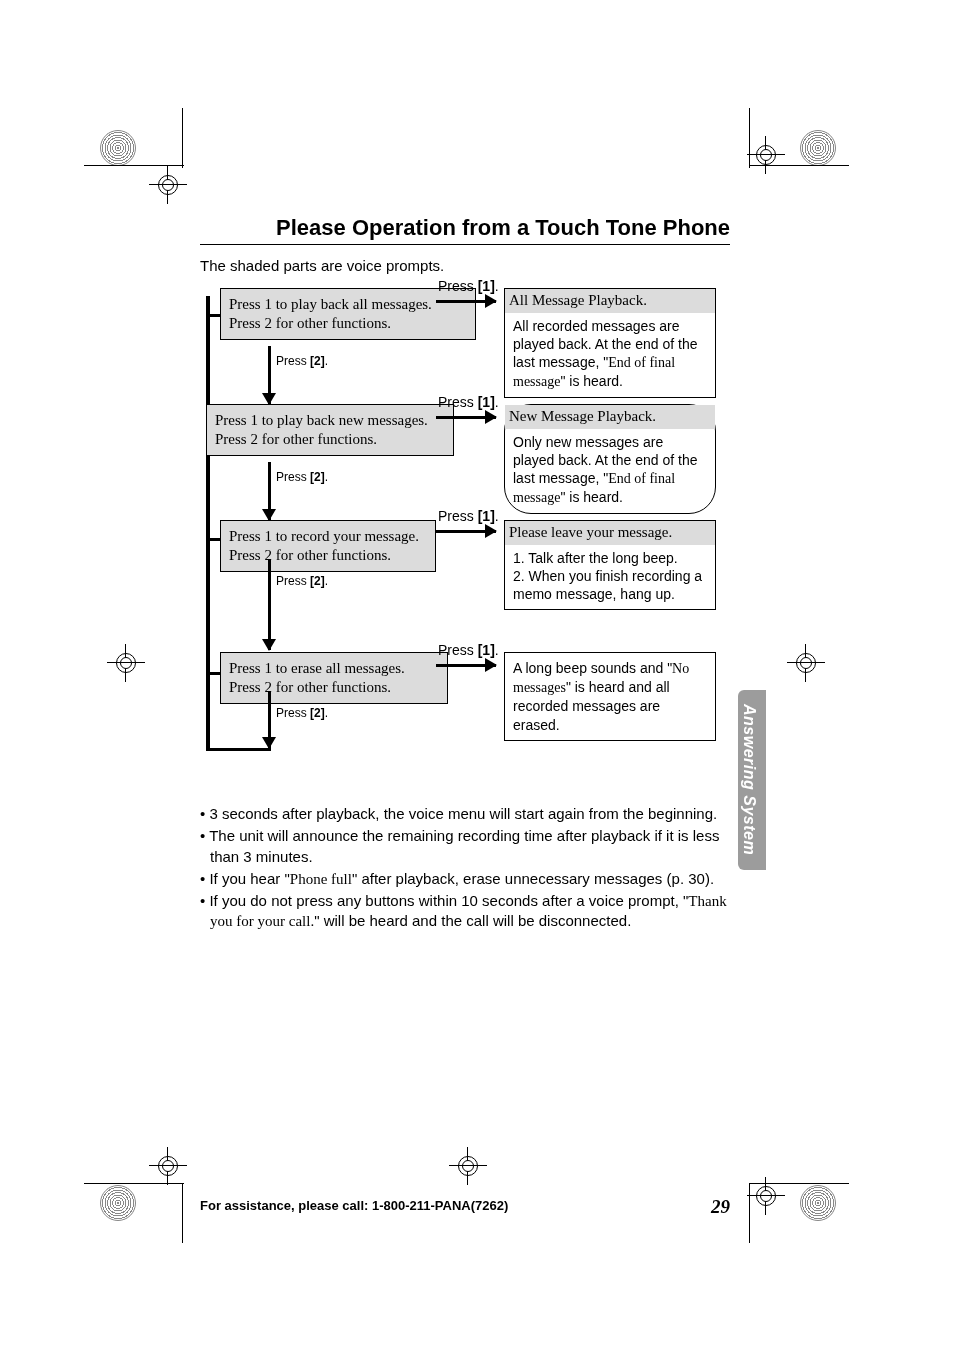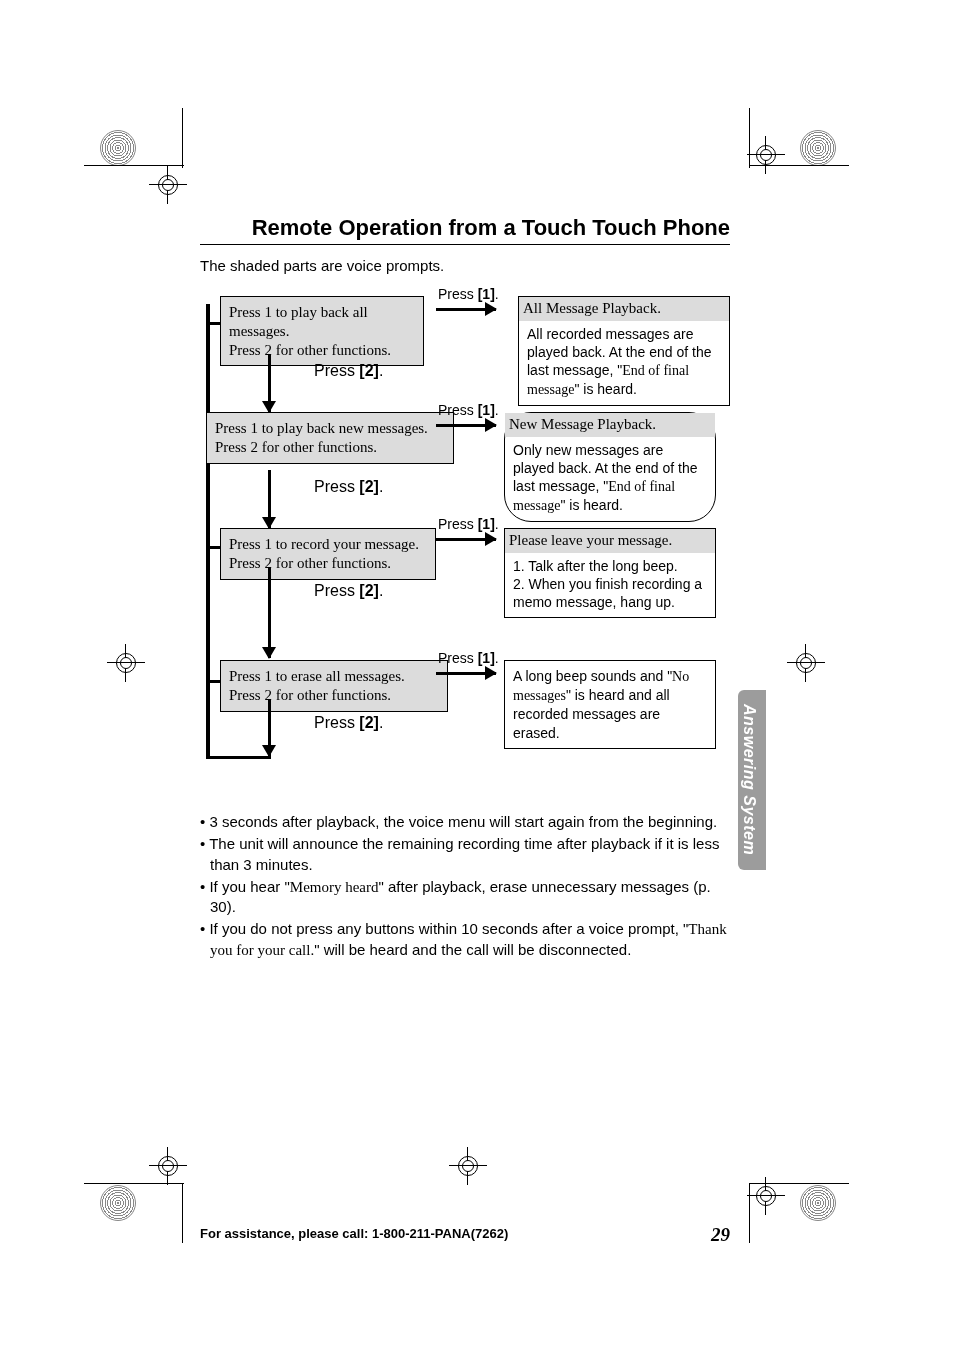--- a/index.html
+++ b/index.html
@@ -24,21 +24,21 @@
       border-bottom: 1.5px solid #000;
       margin-bottom: 12px;
     }
     .subtitle {
       font-size: 22px;
       font-weight: bold;
       margin-bottom: 6px;
     }
     .intro {
       font-size: 15px;
-      margin-bottom: 18px;
+      margin-bottom: 10px;
     }
     .flow-wrap {
       position: relative;
       height: 480px;
       margin-left: 6px;
     }
     .left-rail {
       position: absolute;
       left: 0;
       top: 12px;
@@ -72,22 +72,21 @@
       padding: 2px 4px;
       margin: -6px -8px 4px -8px;
       border-bottom: none;
     }
     .press-label {
       position: absolute;
       font-size: 14px;
     }
     .press-under {
       position: absolute;
-      font-size: 16px;
-      margin-left: 38px;
+      font-size: 12px;
     }
     .arrow-h {
       position: absolute;
       height: 3px;
       background: #000;
     }
     .arrow-h::after {
       content: "";
       position: absolute;
       right: -1px;
@@ -235,32 +234,32 @@
   <div style="left:182px; top:108px; width:1px; height:60px;"></div>
   <div style="left:749px; top:165px; width:100px; height:1px;"></div>
   <div style="left:749px; top:108px; width:1px; height:60px;"></div>
   <div style="left:84px; top:1183px; width:100px; height:1px;"></div>
   <div style="left:182px; top:1183px; width:1px; height:60px;"></div>
   <div style="left:749px; top:1183px; width:100px; height:1px;"></div>
   <div style="left:749px; top:1183px; width:1px; height:60px;"></div>
 </div>
 
 <div class="page">
-  <div class="title">Remote Operation from a Touch Touch Phone</div>
+  <div class="title">Please Operation from a Touch Tone Phone</div>
   <div class="intro">The shaded parts are voice prompts.</div>
 
   <div class="flow-wrap">
     <div class="left-rail"></div>
 
     <div class="stub" style="left:0; top:30px; width:14px;"></div>
-    <div class="prompt-box" style="left:14px; top:4px; width:204px;"><span style="white-space:pre-line;">Press 1 to play back all messages.
+    <div class="prompt-box" style="left:14px; top:4px; width:256px;"><span style="white-space:pre-line;">Press 1 to play back all messages.
 Press 2 for other functions.</span></div>
     <div class="press-label" style="left:232px; top:-6px;">Press <b>[1]</b>.</div>
     <div class="arrow-h" style="left:230px; top:16px; width:60px;"></div>
-    <div class="result-box" style="left:312px; top:4px;">
+    <div class="result-box" style="left:298px; top:4px;">
       <span class="shaded-line">All Message Playback.</span>
       <span><span>All recorded messages are played back. At the end of the last message, "</span><span class="serif">End of final message</span><span>" is heard.</span></span>
     </div>
     <div class="vstub" style="left:62px; top:62px; height:10px;"></div>
     <div class="press-under" style="left:70px; top:70px;">Press <b>[2]</b>.</div>
     <div class="arrow-v" style="left:62px; top:72px; height:48px;"></div>
 
     <div class="stub" style="left:0; top:146px; width:14px;"></div>
     <div class="prompt-box" style="left:0; top:120px; width:248px;"><span style="white-space:pre-line;">Press 1 to play back new messages.
 Press 2 for other functions.</span></div>
@@ -301,21 +300,21 @@
     <div class="vstub" style="left:62px; top:408px; height:10px;"></div>
     <div class="press-under" style="left:70px; top:422px;">Press <b>[2]</b>.</div>
     <div class="arrow-v" style="left:62px; top:418px; height:46px;"></div>
 
     <div class="stub" style="left:0; top:464px; width:65px;"></div>
   </div>
 
   <div class="bullets">
     <p>• <span>3 seconds after playback, the voice menu will start again from the beginning.</span></p>
     <p>• <span>The unit will announce the remaining recording time after playback if it is less than 3 minutes.</span></p>
-    <p>• <span>If you hear "</span><span class="serif">Memory heard</span><span>" after playback, erase unnecessary messages (p. 30).</span></p>
+    <p>• <span>If you hear "</span><span class="serif">Phone full</span><span>" after playback, erase unnecessary messages (p. 30).</span></p>
     <p>• <span>If you do not press any buttons within 10 seconds after a voice prompt, "</span><span class="serif">Thank you for your call.</span><span>" will be heard and the call will be disconnected.</span></p>
   </div>
 
   <div class="side-tab">
     <div class="side-tab-text">Answering System</div>
   </div>
 
   <div class="footer">
     <span class="assist">For assistance, please call: 1-800-211-PANA(7262)</span>
     <span class="pagenum">29</span>

